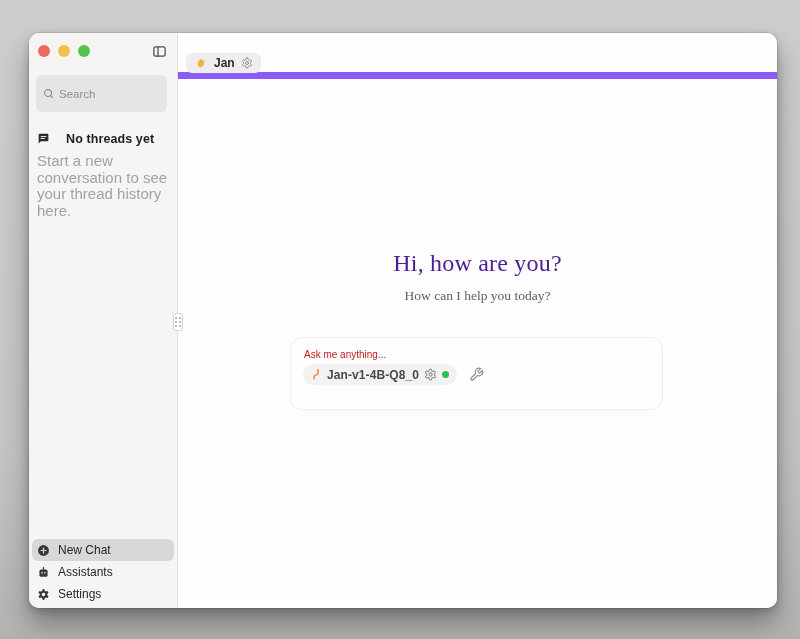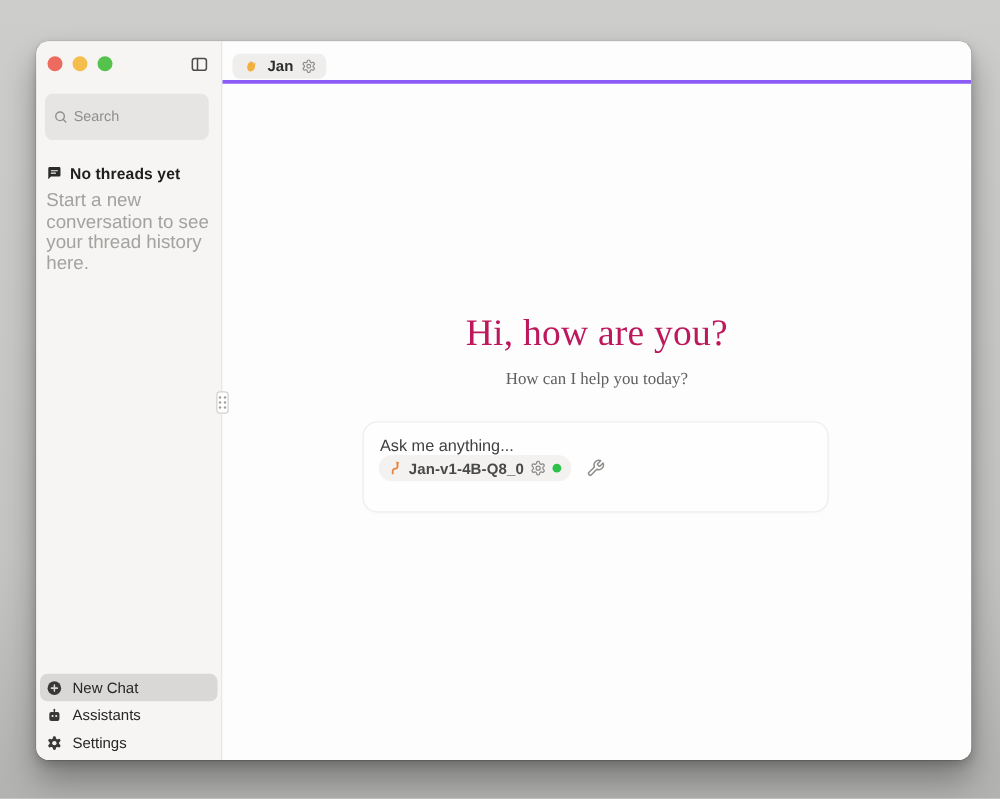--- a/index.html
+++ b/index.html
@@ -27,21 +27,21 @@
   .light.yellow { background:#f5bd4c; }
   .light.green  { background:#55c24e; }
   .toggle-btn { margin-left:auto; color:#4c4c4a; width:17px; height:15px; display:flex; cursor:default; }
   .search {
     margin:11px 10px 0 7px; height:37px; background:#e6e5e3; border-radius:6px;
     display:flex; align-items:center; gap:5px; padding:0 7px; color:#8f8e8c;
   }
   .search svg { width:11px; height:11px; flex:0 0 auto; }
   .search-label { font-size:11.5px; color:#8f8e8c; }
   .empty { padding:20px 10px 0 8px; }
-  .empty-head { display:flex; align-items:flex-start; gap:6px; color:#1e1e1f; }
+  .empty-head { display:flex; align-items:flex-start; gap:16px; color:#1e1e1f; }
   .empty-head svg { width:13px; height:13px; }
   .empty-title { font-size:12.5px; font-weight:700; color:#1e1e1f; letter-spacing:.1px; }
   .empty-desc { margin-top:7px; font-size:15px; line-height:16.5px; color:#a3a2a0; width:136px; }
   .side-spacer { flex:1; }
   .nav { padding:0 3px 3px 3px; display:flex; flex-direction:column; }
   .nav-row {
     height:22px; display:flex; align-items:center; gap:8px; padding:0 5px;
     border-radius:6px; color:#262626; cursor:default;
   }
   .nav-row.selected { background:#d9d8d6; }
@@ -50,41 +50,41 @@
   
   .grip {
     position:absolute; left:144px; top:280px; width:10px; height:18px; z-index:5;
     background:#ffffff; border:1px solid #d2d1cf; border-radius:3px;
     display:grid; grid-template-columns:repeat(2,2px); grid-template-rows:repeat(3,2px);
     gap:2px; align-content:center; justify-content:center;
   }
   .grip i { background:#a2a19f; border-radius:50%; }
   
   .main { flex:1; background:#fdfdfd; position:relative; }
-  .tabbar { height:26px; margin-top:8px; display:flex; align-items:center; padding:0 8px;
-            border-bottom:3px solid #8b5cf6; }
+  .tabbar { height:26px; margin-top:20px; display:flex; align-items:center; padding:0 8px;
+            border-bottom:7px solid #8b5cf6; }
   .tab {
     display:flex; align-items:center; gap:6px; background:#efeeec; border-radius:6px;
     height:20px; padding:0 8px; cursor:default;
   }
   .tab .hand { width:14px; height:14px; }
   .tab-title { font-size:12px; font-weight:700; color:#2d2d2b; }
   .tab .gear { width:12px; height:12px; color:#8d8c8a; }
   .welcome { position:absolute; left:0; right:0; top:217px; text-align:center; }
   .greeting {
     font-family:"Liberation Serif", serif; font-weight:400;
-    font-size:30px; color:#be185d; letter-spacing:.2px;
+    font-size:24px; color:#4c1d95; letter-spacing:.2px;
   }
   .subtitle { margin-top:11px; font-size:13.5px; color:#606060;font-family:Liberation Serif, serif; }
   .composer {
     position:absolute; left:112px; top:304px; width:373px; height:73px;
     background:#fefefe; border:1px solid #efeeec; border-radius:12px;
     box-shadow:0 1px 2px rgba(0,0,0,.02);
   }
-  .composer-placeholder { position:absolute; left:13px; top:11px; font-size:13px; color:#404040; }
+  .composer-placeholder { position:absolute; left:13px; top:11px; font-size:10px; color:#b91c1c; }
   .composer-row { position:absolute; left:12px; bottom:24px; display:flex; align-items:center; gap:12px; }
   .model-pill {
     height:21px; background:#f3f2f0; border-radius:11px; display:flex; align-items:center;
     gap:5px; padding:0 8px 0 6px; cursor:default;
   }
   .model-pill .llama { width:13px; height:13px; }
   .model-name { font-size:12px; font-weight:600; color:#494947; letter-spacing:.1px; }
   .model-pill .gear { width:13px; height:13px; color:#8d8c8a; }
   .status-dot { width:7px; height:7px; border-radius:50%; background:#2dc14a; }
   .tools-btn { width:15px; height:15px; color:#8d8c8a; display:flex; cursor:default; }

